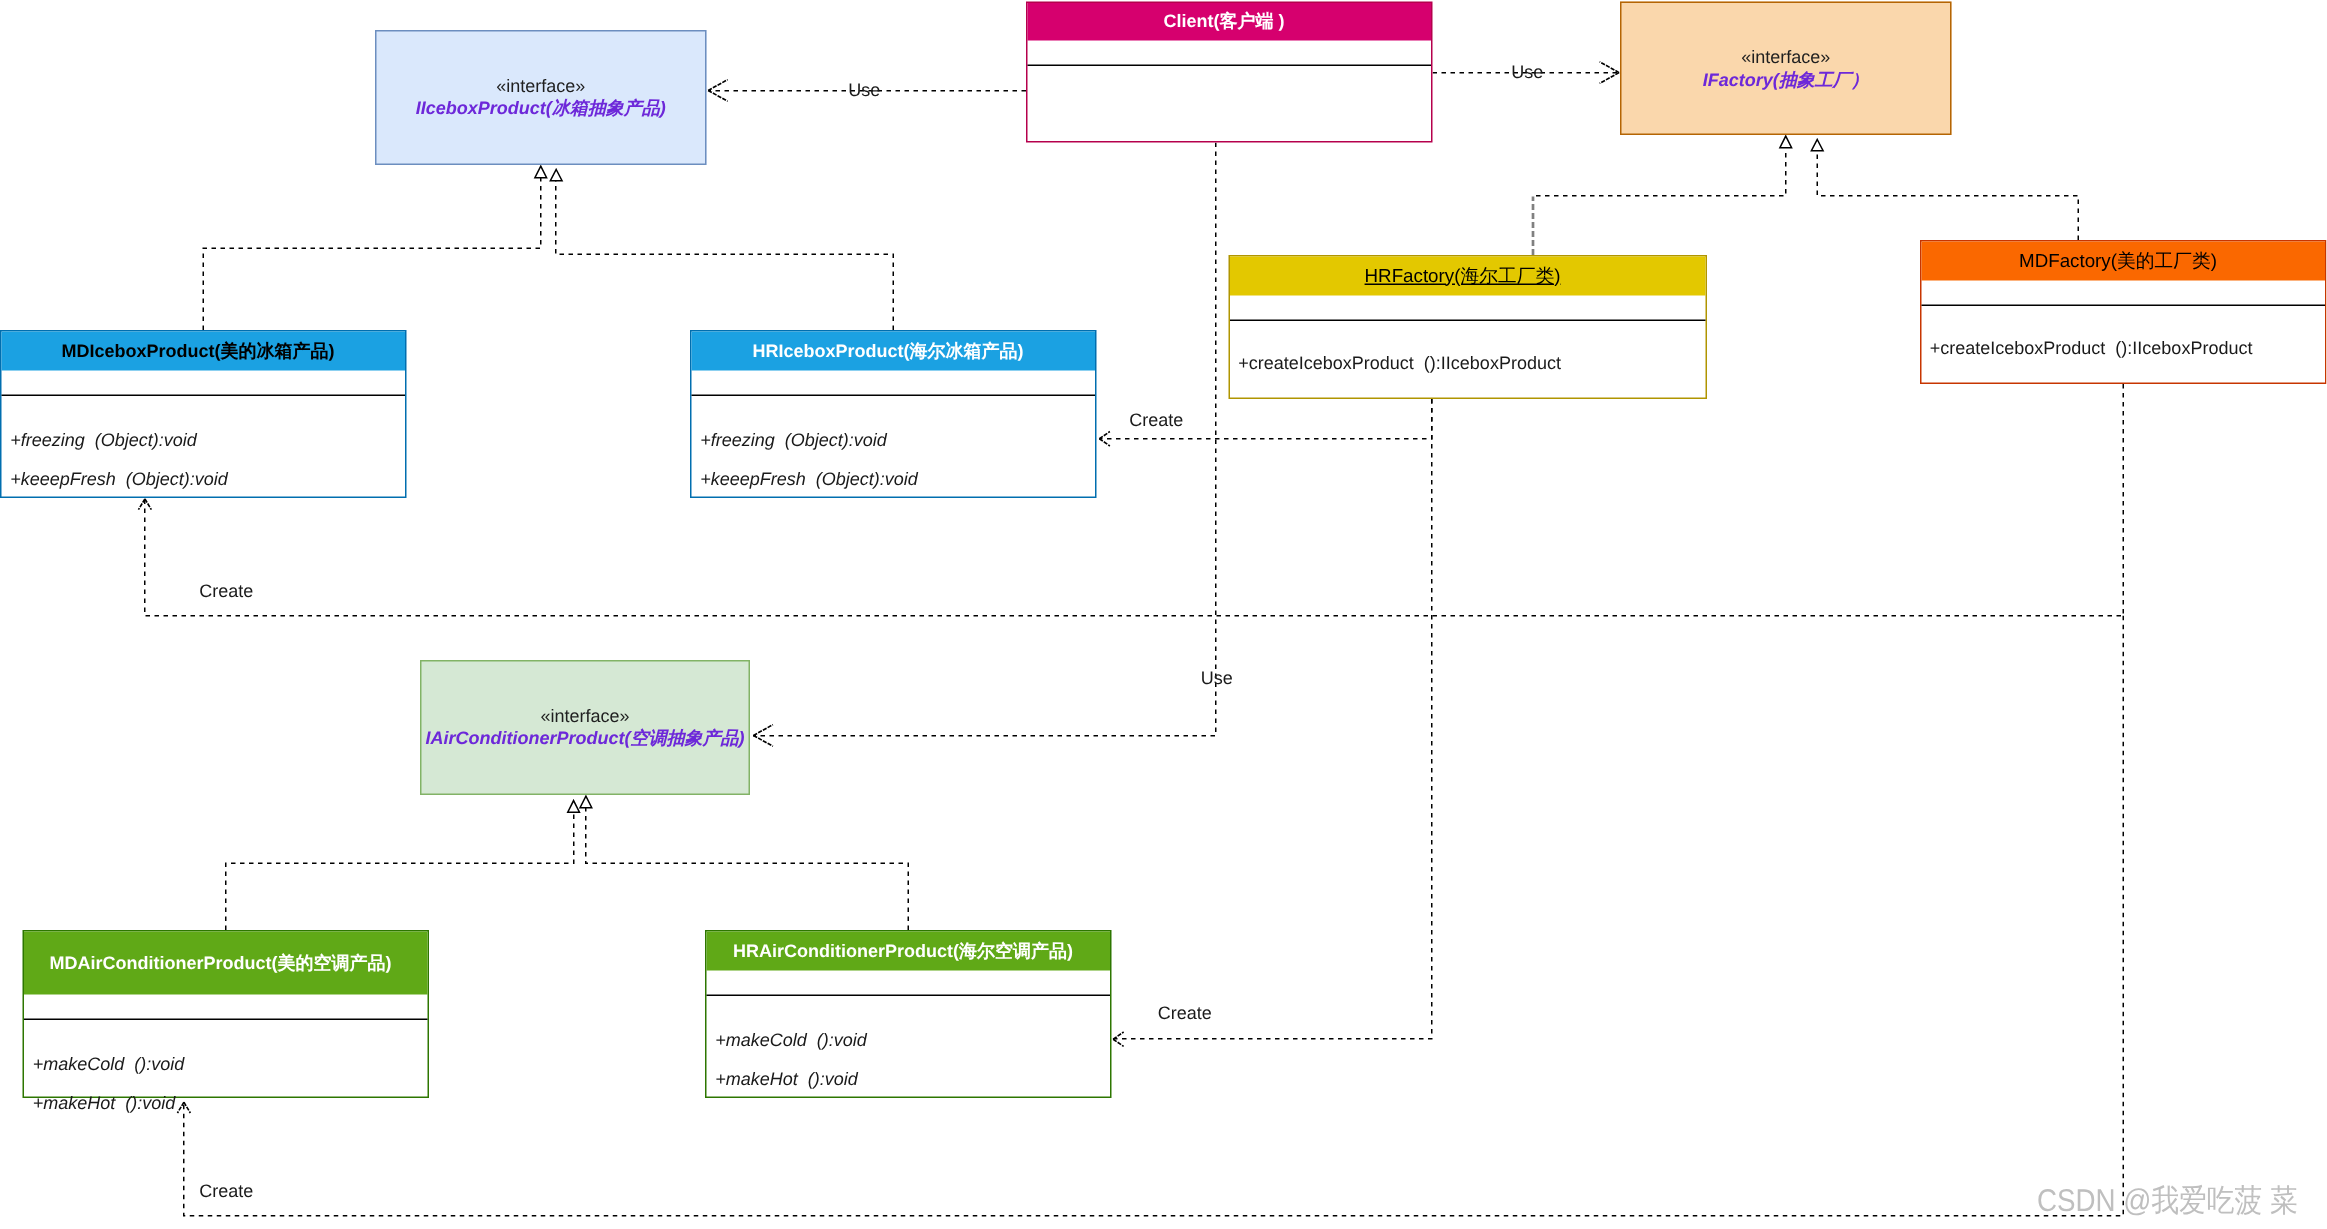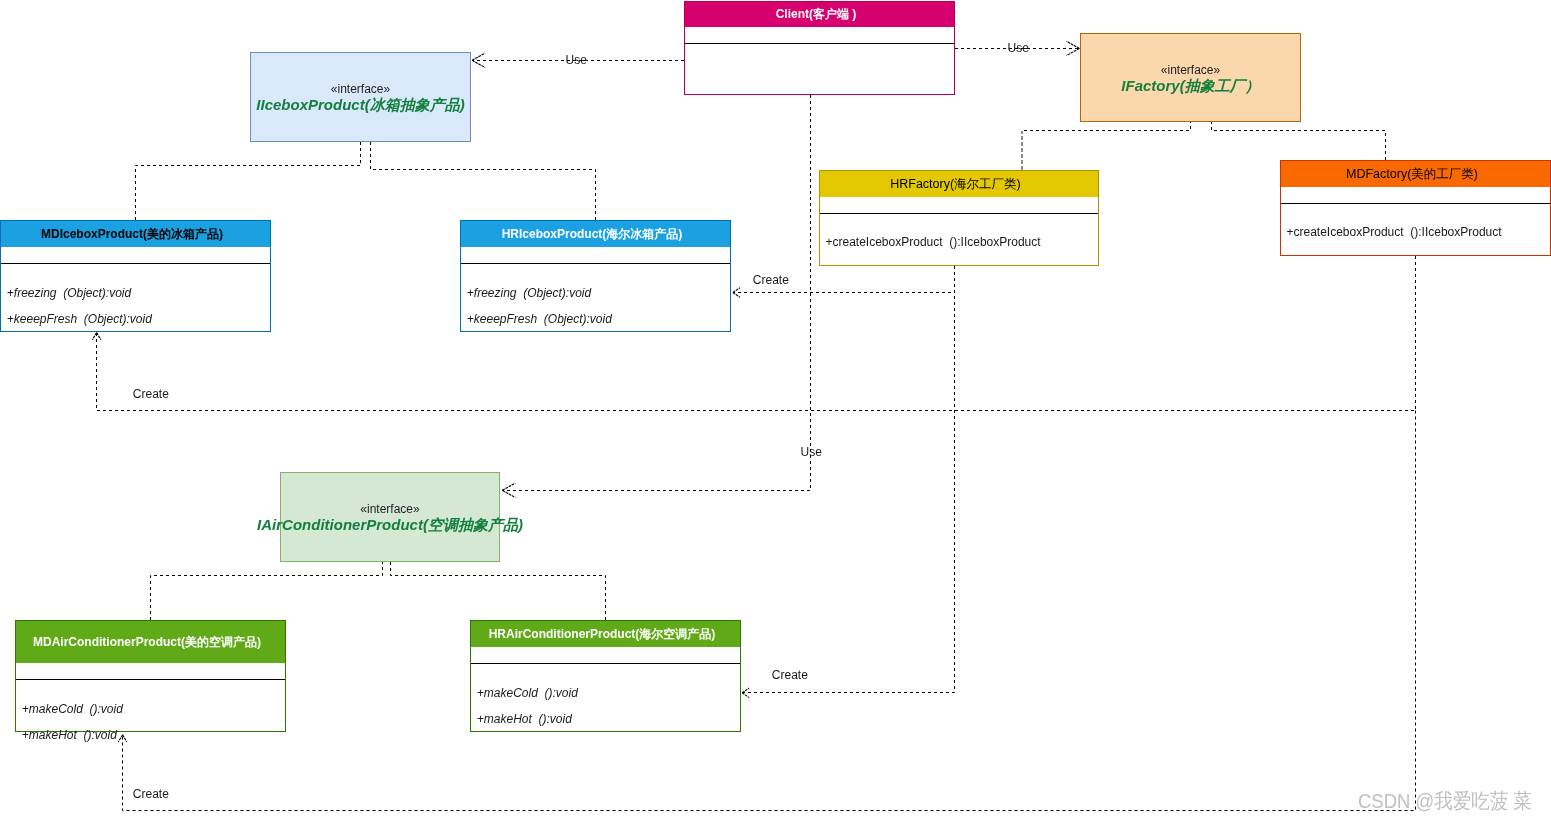--- a/index.html
+++ b/index.html
@@ -11,23 +11,23 @@
 
   .uml{position:absolute;box-sizing:border-box;background:#fff;}
   .uml .hdr{box-sizing:border-box;display:flex;align-items:center;justify-content:center;
             font-weight:bold;white-space:nowrap;overflow:hidden;padding-right:7px;}
   .uml .attrs{box-sizing:border-box;}
   .uml .ops{box-sizing:border-box;border-top:1px solid #000;position:relative;}
   .uml .op{position:absolute;white-space:pre;font-style:italic;color:#1a1a1a;line-height:14px;}
 
   
   .iface{position:absolute;box-sizing:border-box;display:flex;flex-direction:column;
-         align-items:center;justify-content:center;margin-top:32px;}
+         align-items:center;justify-content:center;}
   .iface .stereo{font-size:12px;color:#1f1f1f;line-height:15px;font-family:"Liberation Sans",sans-serif;}
-  .iface .iname{font-size:15px;font-weight:bold;font-style:italic;color:#15803d;line-height:15px;
+  .iface .iname{font-size:12px;font-weight:bold;font-style:italic;color:#6d28d9;line-height:15px;
                 white-space:nowrap;}
 
   .lbl{position:absolute;font-size:12px;line-height:14px;color:#1a1a1a;white-space:nowrap;}
   .wm{position:absolute;color:#bfbfbf;font-size:21px;line-height:24px;white-space:nowrap;transform:scaleX(0.88);transform-origin:0 0;}
 </style>
 </head>
 <body>
 
 <div id="stage">
 
@@ -145,21 +145,21 @@
   <div class="hdr" style="height:26px;background:#1BA1E2;color:#fff;font-size:12px;">
     <span>HRIceboxProduct(海尔冰箱产品)</span>
   </div>
   <div class="attrs" style="height:16px;"></div>
   <div class="ops" style="height:68px;">
     <div class="op" style="left:5.8px;top:22px;font-size:12px;">+freezing  (Object):void</div>
     <div class="op" style="left:5.8px;top:48px;font-size:12px;">+keeepFresh  (Object):void</div>
   </div>
 </div>
 
-<div class="uml" id="box-hrfactory" style="left:819px;top:170px;width:280px;height:96px;border:1px solid #B09500;">
+<div class="uml" id="box-hrfactory" style="left:819px;top:170px;width:319px;height:96px;border:1px solid #B09500;text-decoration:underline;">
   <div class="hdr" style="height:26px;background:#E3C800;color:#000;font-size:12.5px;font-weight:normal;">
     <span>HRFactory(海尔工厂类)</span>
   </div>
   <div class="attrs" style="height:16px;"></div>
   <div class="ops" style="height:51px;">
     <div class="op" style="left:5.5px;top:21px;font-size:12px;font-style:normal;">+createIceboxProduct  ():IIceboxProduct</div>
   </div>
 </div>
 
 <div class="uml" id="box-mdfactory" style="left:1280px;top:160px;width:271px;height:96px;border:1px solid #C73500;">

